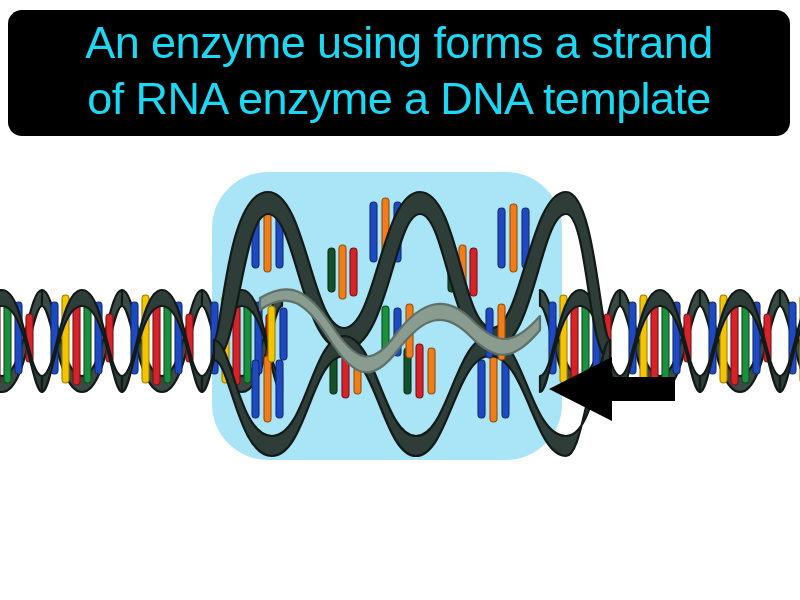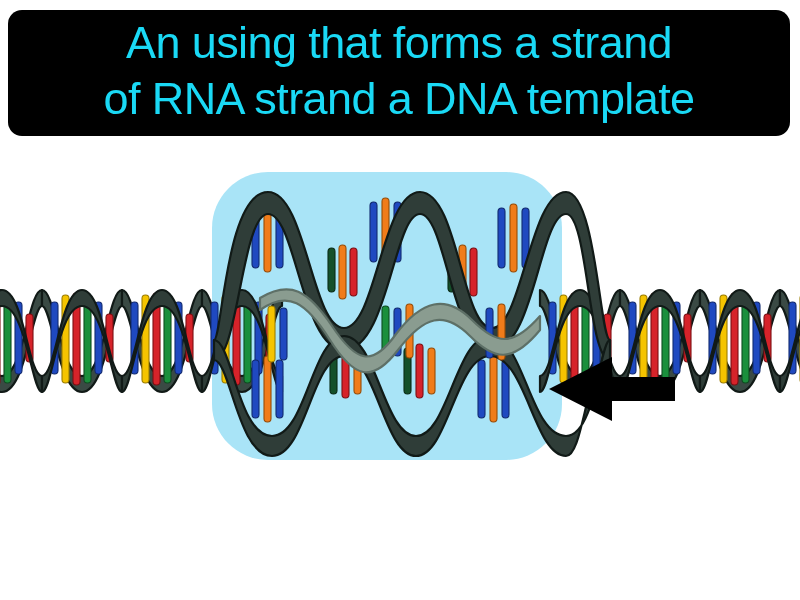--- a/index.html
+++ b/index.html
@@ -61,22 +61,22 @@
   #illustration svg {
     display: block;
   }
 </style>
 </head>
 <body>
 
 <div id="stage">
 
   <div id="definition-banner">
-    <div class="banner-line">An using that forms a strand</div>
-    <div class="banner-line">of RNA strand a DNA template</div>
+    <div class="banner-line">An enzyme using forms a strand</div>
+    <div class="banner-line">of RNA enzyme a DNA template</div>
   </div>
 
   <div id="illustration">
     <svg width="800" height="460" viewBox="0 0 800 460" xmlns="http://www.w3.org/2000/svg">
 
       <defs>
 
         <style>
           .bb      { fill: #2f3d38; stroke: #111a17; stroke-width: 2.2; stroke-linejoin: round; }
           .bb2     { fill: #3a4a44; stroke: #111a17; stroke-width: 2.2; stroke-linejoin: round; }

